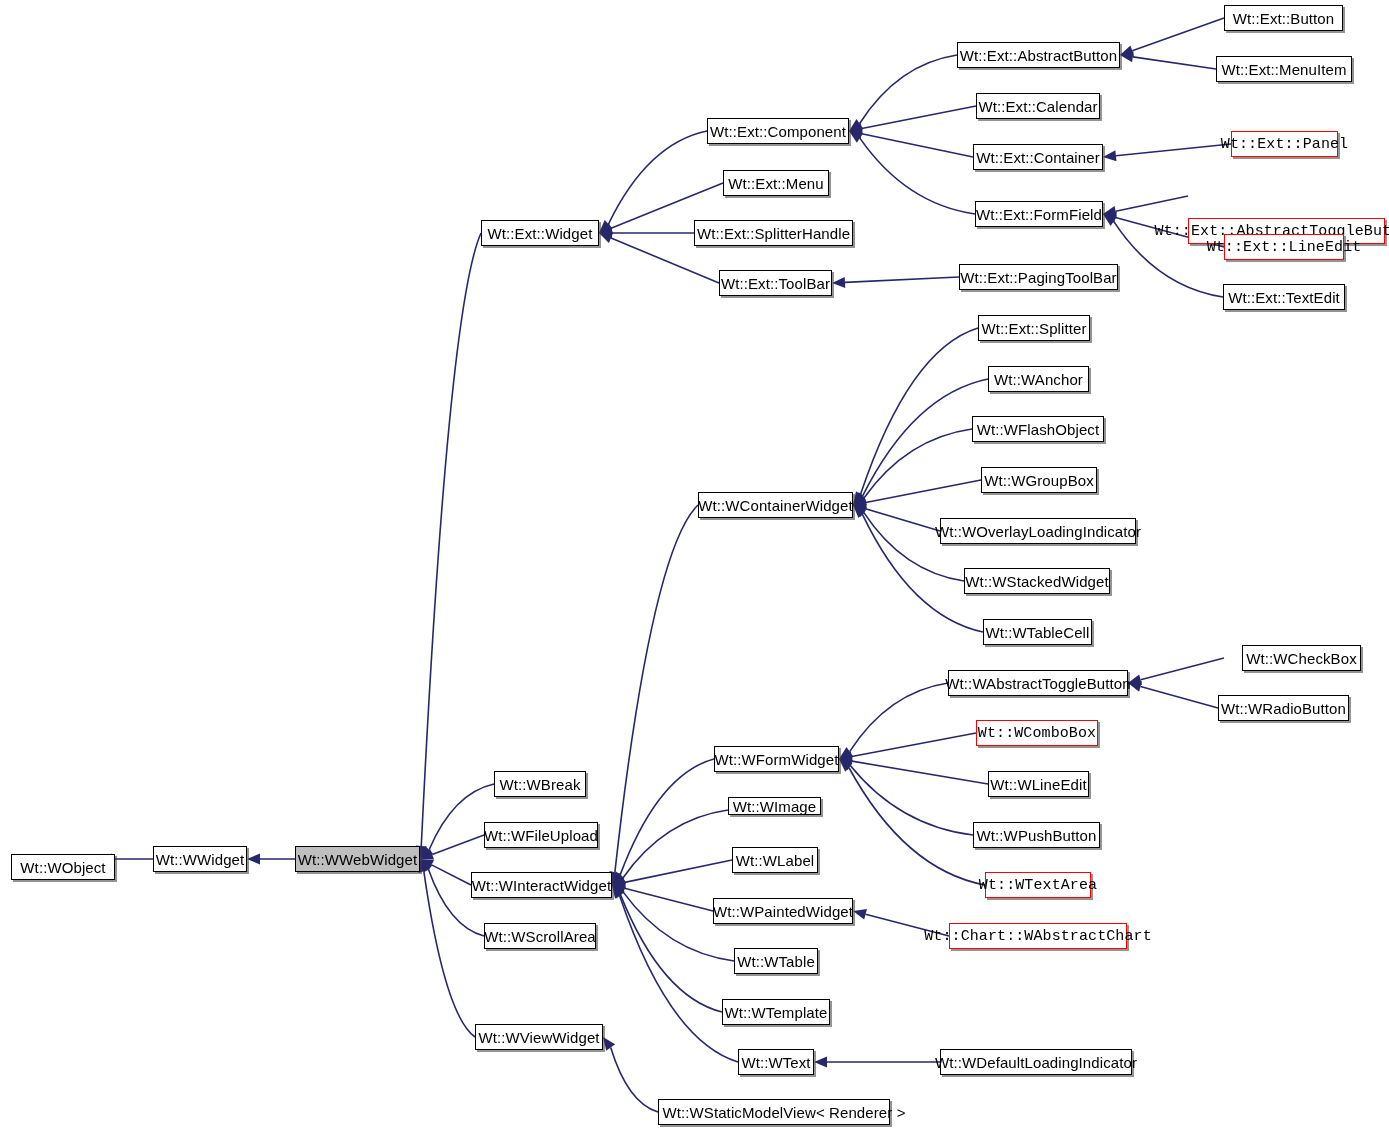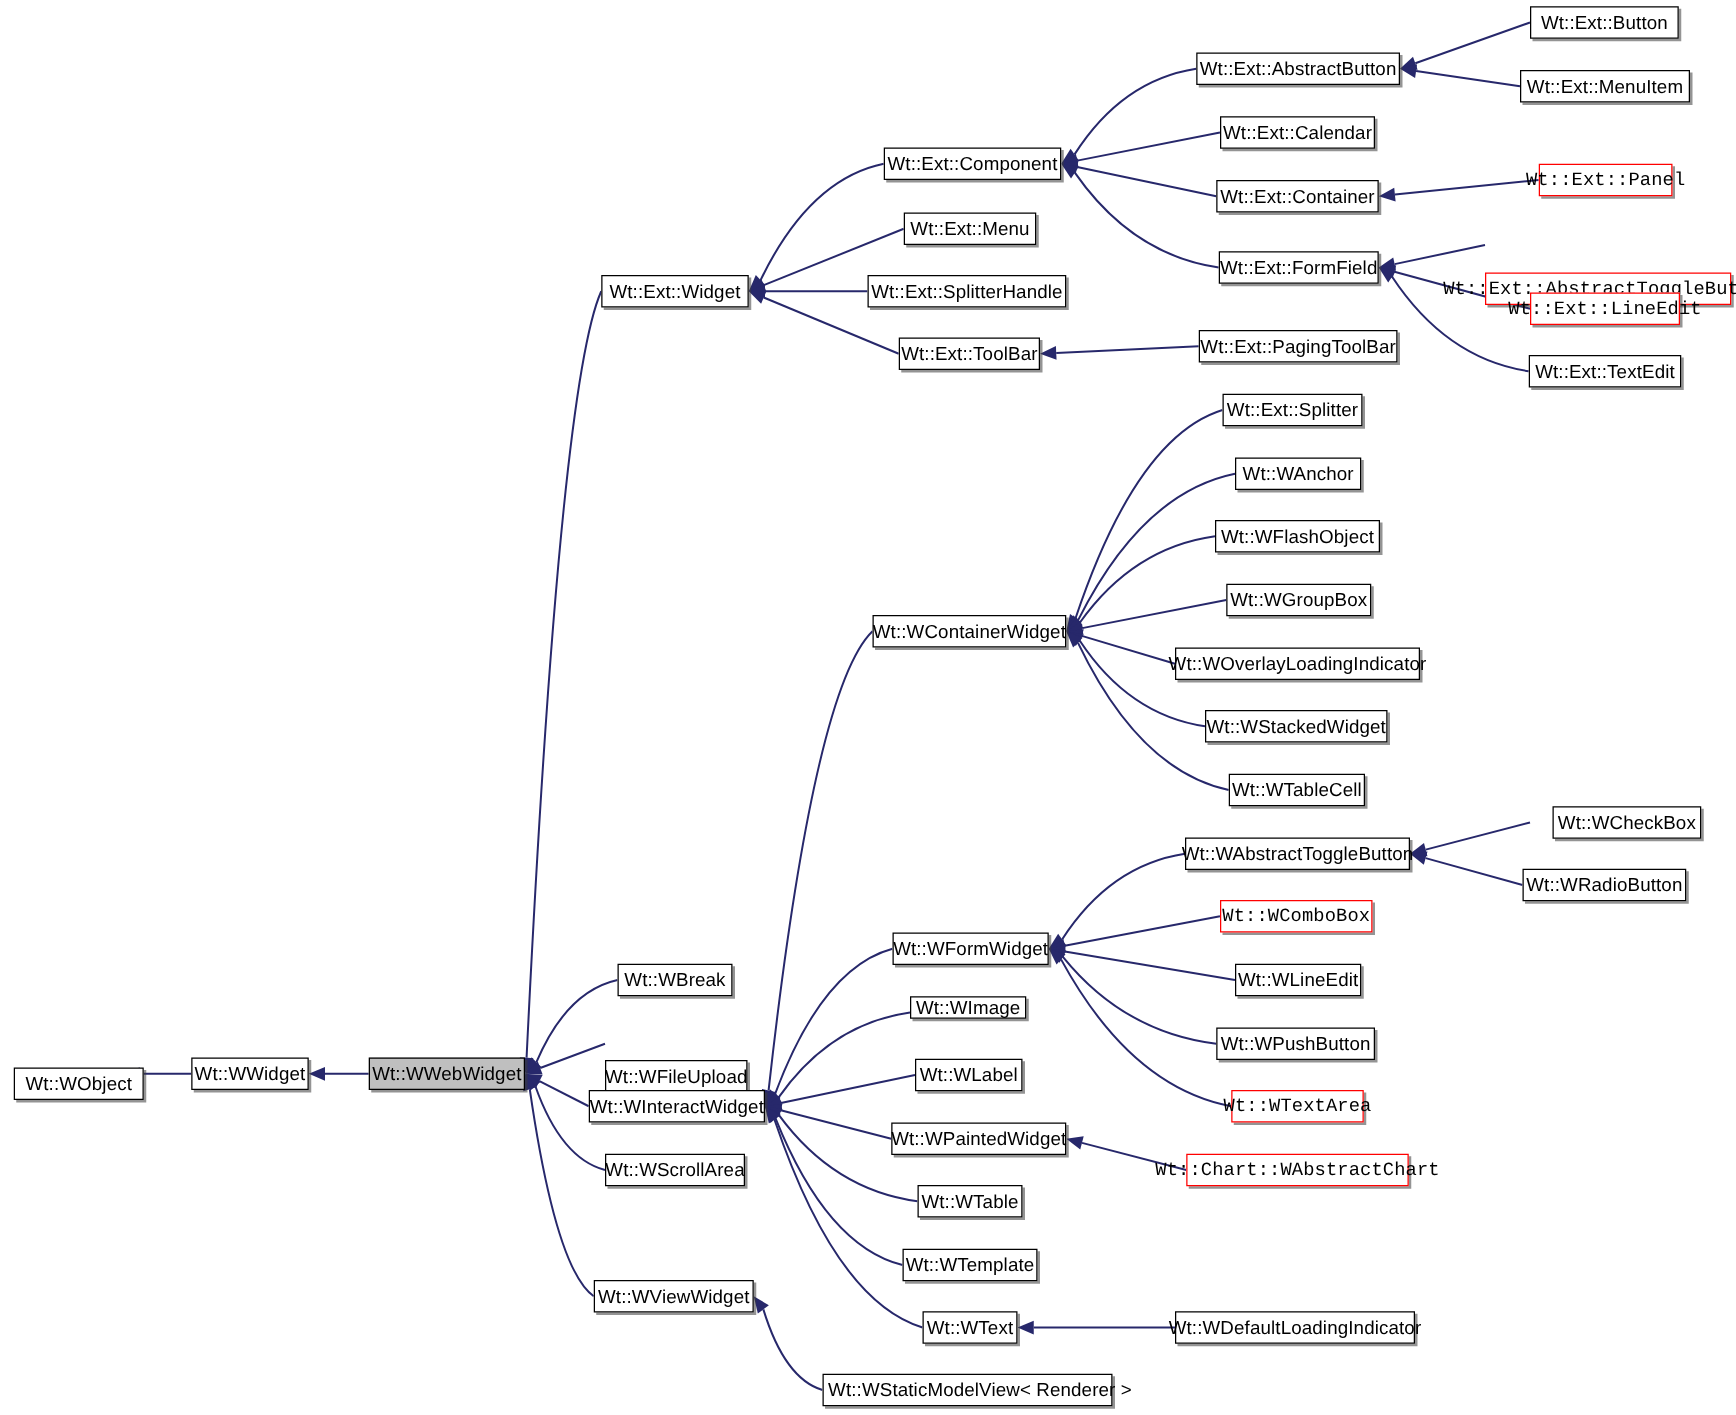--- a/index.html
+++ b/index.html
@@ -221,21 +221,21 @@
       </div>
       <div class="node-box shadow redborder" style="left: 985px; top: 872px; width: 106px; height: 26px;">
         <span class="node-label">Wt::WTextArea</span>
       </div>
       <div class="node-box shadow redborder" style="left: 949px; top: 923px; width: 178px; height: 26px;">
         <span class="node-label">Wt::Chart::WAbstractChart</span>
       </div>
       <div class="node-box shadow" style="left: 494px; top: 771px; width: 92px; height: 26px;">
         <span class="node-label">Wt::WBreak</span>
       </div>
-      <div class="node-box shadow" style="left: 484px; top: 848px; width: 114px; height: 26px;">
+      <div class="node-box shadow" style="left: 484px; top: 822px; width: 114px; height: 26px;">
         <span class="node-label">Wt::WFileUpload</span>
       </div>
       <div class="node-box shadow" style="left: 471px; top: 872px; width: 141px; height: 26px;">
         <span class="node-label">Wt::WInteractWidget</span>
       </div>
       <div class="node-box shadow" style="left: 484px; top: 923px; width: 112px; height: 26px;">
         <span class="node-label">Wt::WScrollArea</span>
       </div>
       <div class="node-box shadow" style="left: 475px; top: 1024px; width: 128px; height: 26px;">
         <span class="node-label">Wt::WViewWidget</span>

